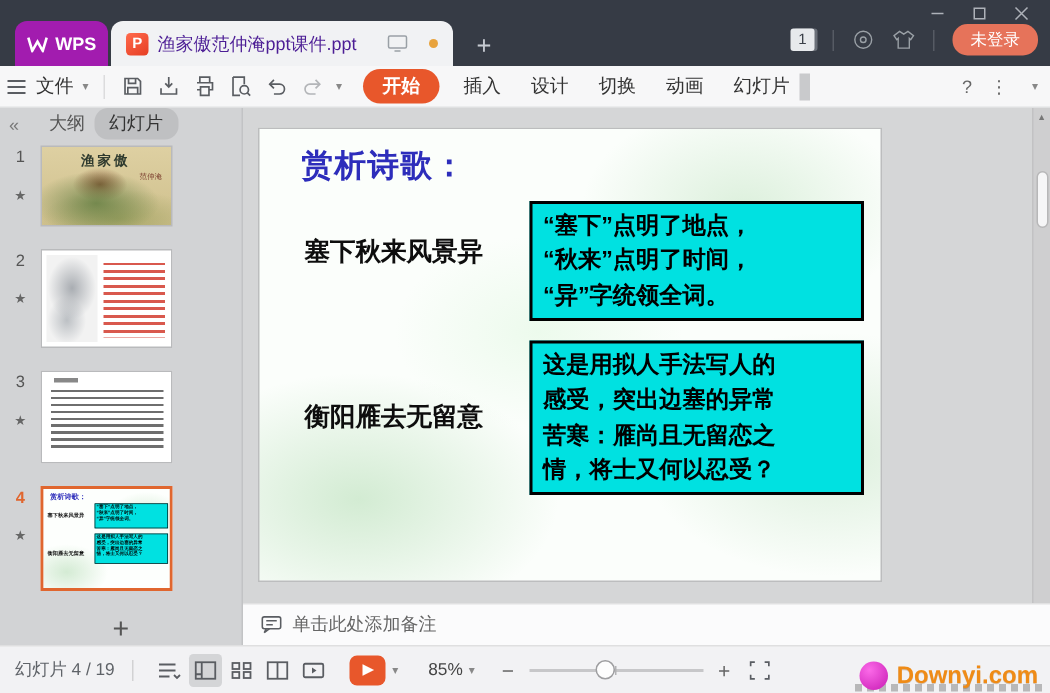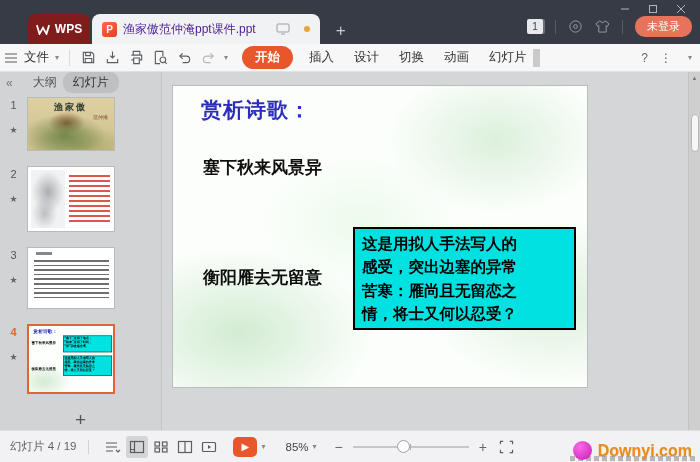--- a/index.html
+++ b/index.html
@@ -1,21 +1,21 @@
 <!DOCTYPE html>
 <html><head>
 <meta charset="utf-8">
 <style>
   html,body{margin:0;padding:0;background:#9a9a9a;}
   *{box-sizing:border-box;font-family:"Liberation Sans","DejaVu Sans",sans-serif;}
   #app{width:700px;height:462px;position:relative;overflow:hidden;background:#d5d6d7;display:flex;flex-direction:column;}
 
   
   .titlebar{height:44px;background:#363b45;position:relative;flex:0 0 auto;display:flex;align-items:flex-end;}
-  .wps-tab{width:62px;height:30px;background:#7f1d1d;border-radius:8px 8px 0 0;margin-left:28px;
+  .wps-tab{width:62px;height:30px;background:#a21caf;border-radius:8px 8px 0 0;margin-left:10px;
     display:flex;align-items:center;justify-content:center;gap:5px;color:#fff;font-size:12px;font-weight:bold;}
   .wps-logo{width:14px;height:11px;}
   .doc-tab{height:30px;background:#f1f2f4;border-radius:8px 8px 0 0;margin-left:2px;padding:0 10px;
     display:flex;align-items:center;gap:6px;min-width:208px;}
   .ppt-ico{width:15px;height:15px;border-radius:3px;background:linear-gradient(145deg,#ff6a4d,#e63e23);
     color:#fff;font-size:10px;font-weight:bold;display:flex;align-items:center;justify-content:center;}
   .doc-title{color:#4c1d95;font-size:12px;white-space:nowrap;}
   .cast{margin-left:14px;color:#9aa0a6;}
   .dot{width:6px;height:6px;border-radius:50%;background:#e8a33d;margin-left:8px;}
   .newtab{color:#c7cbd2;font-size:17px;margin:0 0 5px 16px;line-height:1;}
@@ -310,30 +310,40 @@
 
       </div>
       <div class="sb-add">+</div>
     </div>
 
     <div class="rightcol">
       <div class="canvas">
         <div class="slide">
           <div class="s-title">赏析诗歌：</div>
           <div class="s-label1">塞下秋来风景异</div>
+          <div class="s-box s-box1">“塞下”点明了地点，
+“秋来”点明了时间，
+“异”字统领全词。</div>
           <div class="s-label2">衡阳雁去无留意</div>
           <div class="s-box s-box2">这是用拟人手法写人的
 感受，突出边塞的异常
 苦寒：雁尚且无留恋之
 情，将士又何以忍受？</div>
         </div>
         <div class="vscroll">
           <span class="vs-up">▴</span>
           <span class="vs-thumb"></span>
         </div>
+      </div>
+      <div class="notesbar">
+        <svg width="14" height="13" viewBox="0 0 16 14">
+            <rect x="1" y="1" width="14" height="9" rx="1.5" class="ic"></rect>
+            <path d="M4 4h8M4 7h5M4 10l-1.5 3 4-3" class="ic"></path>
+          </svg>
+        <span class="notes-text">单击此处添加备注</span>
       </div>
     </div>
   </div>
 
   <div class="statusbar">
     <span class="st-counter">幻灯片 4 / 19</span>
     <span class="stdiv"></span>
 
     <span class="vbtn">
         <svg width="16" height="14" viewBox="0 0 16 14">

